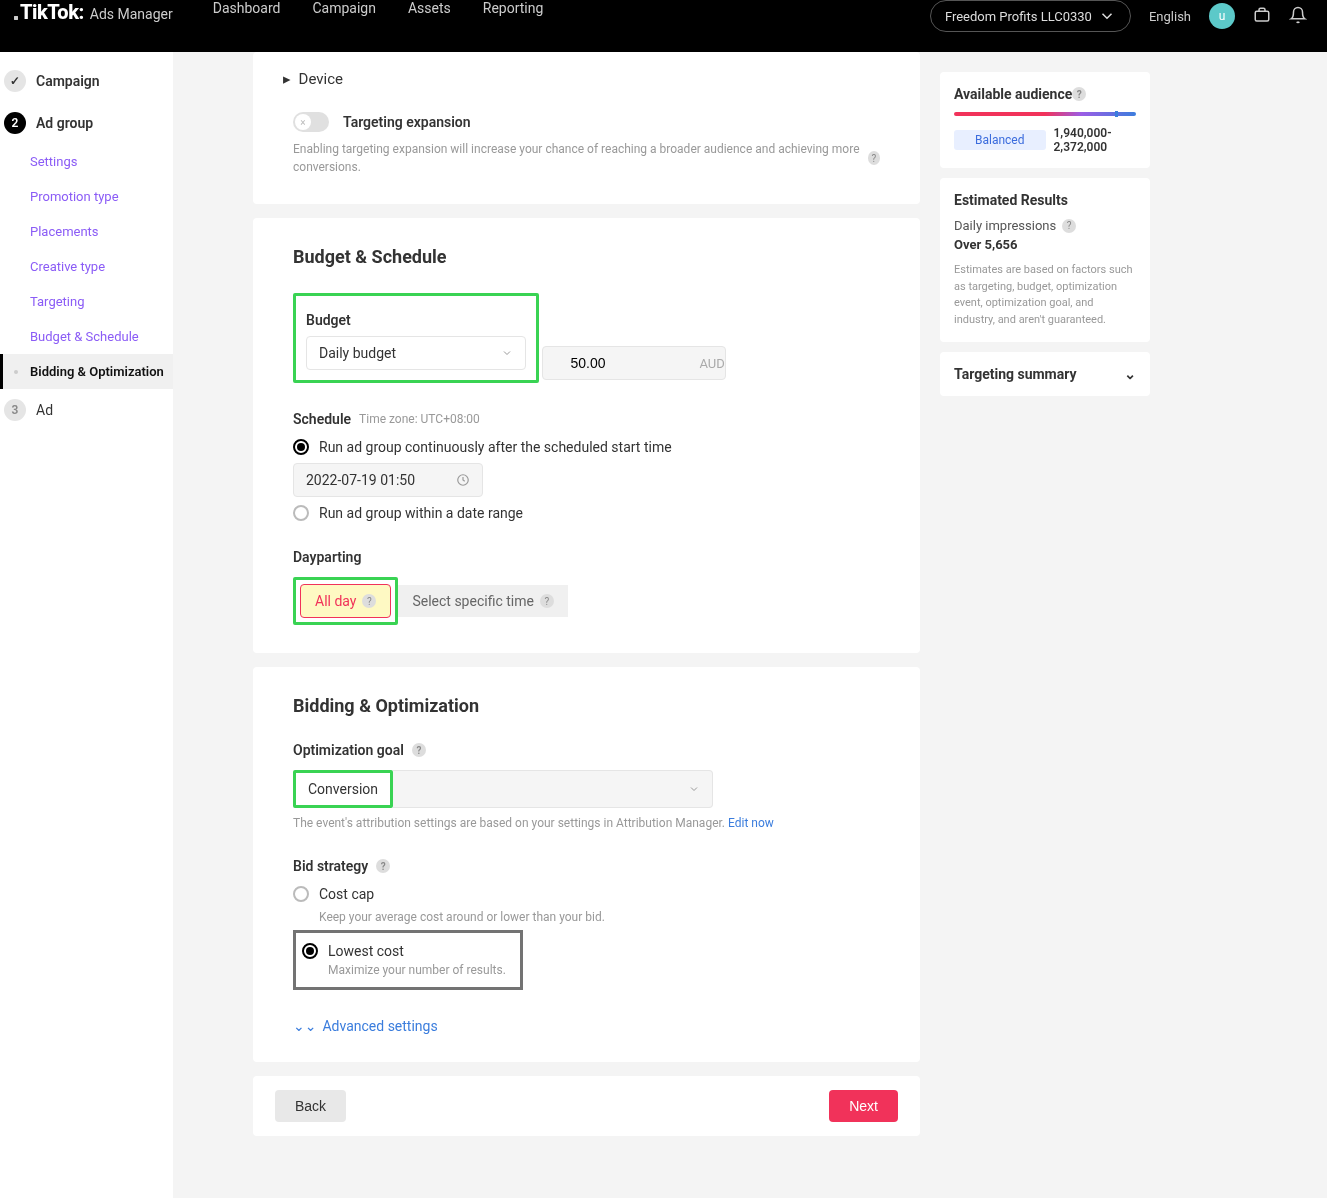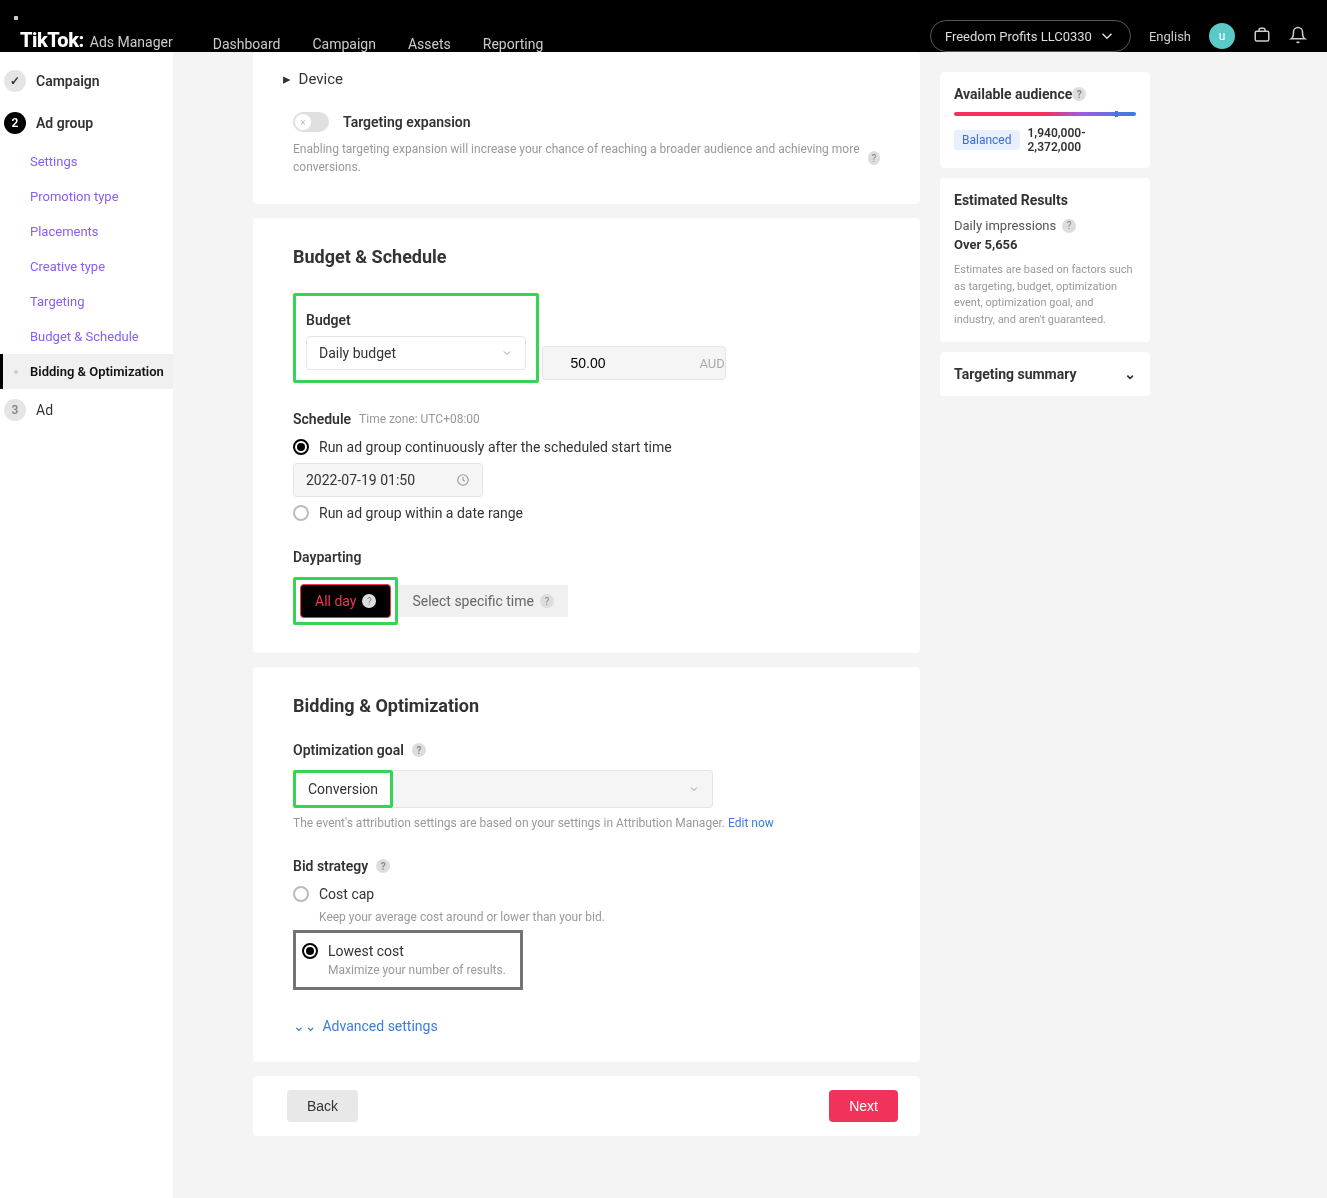--- a/index.html
+++ b/index.html
@@ -1,19 +1,19 @@
 <!DOCTYPE html>
 <html><head>
 <meta charset="utf-8">
 <style>
 * { box-sizing: border-box; margin: 0; padding: 0; }
 body { font-family: -apple-system, BlinkMacSystemFont, "Segoe UI", Roboto, sans-serif; background: #f4f4f4; color: #333; font-size: 14px; }
 
 
-.topbar { background: #000; color: #fff; height: 52px; display: flex; align-items: flex-end; padding: 0 20px; }
+.topbar { background: #000; color: #fff; height: 52px; display: flex; align-items: flex-start; padding: 0 20px; }
 .logo { display: flex; align-items: baseline; gap: 6px; }
 .logo-main { font-weight: 800; font-size: 20px; letter-spacing: -0.5px; }
 .logo-sub { font-size: 14px; color: #ccc; }
 .nav-links { display: flex; gap: 32px; margin-left: 40px; }
 .nav-links a { color: #ccc; text-decoration: none; font-size: 14px; }
 .topbar-right { margin-left: auto; display: flex; align-items: center; gap: 18px; }
 .account-pill { border: 1px solid #555; border-radius: 20px; padding: 6px 14px; font-size: 13px; color: #ddd; display: flex; align-items: center; gap: 6px; }
 .lang { color: #ccc; font-size: 13px; }
 .avatar { width: 26px; height: 26px; border-radius: 50%; background: #5cc9c9; display: flex; align-items: center; justify-content: center; font-size: 12px; color: #fff; }
 .icon-btn { color: #ccc; cursor: pointer; }
@@ -61,47 +61,47 @@
 
 .schedule-block { margin-top: 28px; }
 .radio-row { display: flex; align-items: center; gap: 10px; margin: 8px 0; font-size: 14px; }
 .radio { width: 16px; height: 16px; border: 2px solid #bbb; border-radius: 50%; display: inline-flex; align-items: center; justify-content: center; }
 .radio.checked { border-color: #000; }
 .radio.checked::after { content: ""; width: 8px; height: 8px; background: #000; border-radius: 50%; }
 .date-input { background: #f5f5f5; border: 1px solid #e5e5e5; border-radius: 4px; padding: 8px 12px; width: 190px; display: flex; align-items: center; justify-content: space-between; font-size: 14px; margin-top: 6px; }
 
 .dayparting-block { margin-top: 28px; }
 .pill { padding: 8px 14px; font-size: 14px; display: flex; align-items: center; gap: 6px; }
-.pill.selected { border: 1px solid #f1325a; color: #f1325a; border-radius: 4px; background: #000000; }
+.pill.selected { border: 1px solid #f1325a; color: #f1325a; border-radius: 4px; background: #fef9c3; }
 .pill.unselected { background: #f0f0f0; color: #666; }
 .dayparting-highlight { border: 3px solid #39d353; padding: 4px; display: inline-block; border-radius: 2px; }
 
 .opt-block { margin-bottom: 28px; }
 .select-box { background: #f5f5f5; border: 1px solid #e5e5e5; border-radius: 4px; padding: 8px 12px; display: flex; justify-content: space-between; align-items: center; font-size: 14px; width: 415px; }
 .inline-highlight { border: 3px solid #39d353; display: inline-block; border-radius: 2px; }
 .inline-highlight .select-like { padding: 8px 12px; font-size: 14px; }
 .hint { color: #999; font-size: 12px; margin-top: 8px; }
 .hint a { color: #3b7ddd; text-decoration: none; }
 .sub-desc { color: #999; font-size: 12px; margin-top: 4px; margin-left: 26px; }
 
 .lowest-highlight { border: 3px solid #737373; padding: 10px 14px 10px 6px; display: inline-block; border-radius: 0; margin-top: 6px; }
 
 .adv-link { color: #3b7ddd; font-size: 14px; display: flex; align-items: center; gap: 6px; margin-top: 20px; cursor: pointer; }
 
-.btn { padding: 8px 20px; border-radius: 4px; font-size: 14px; cursor: pointer; border: none; margin-left: 12px; }
+.btn { padding: 8px 20px; border-radius: 4px; font-size: 14px; cursor: pointer; border: none; }
 .btn-grey { background: #e8e8e8; color: #333; }
 .btn-red { background: #f1325a; color: #fff; margin-left: auto; }
 
 
 .rcard { background: #fff; border-radius: 4px; padding: 14px 14px; margin-bottom: 10px; font-size: 13px; }
 .rcard-title { font-weight: 700; font-size: 14px; margin-bottom: 10px; display: flex; align-items: center; }
 .aud-bar { height: 4px; background: linear-gradient(to right, #f1325a 0%, #f1325a 50%, #9b5de5 70%, #3b7ddd 100%); border-radius: 2px; margin-bottom: 10px; position: relative; }
 .aud-bar::after { content: ""; position: absolute; right: 18px; top: -1px; width: 3px; height: 6px; background: #3b7ddd; }
 .balanced-row { display: flex; align-items: center; gap: 8px; }
-.balanced-chip { background: #e8efff; color: #3b6cdd; padding: 3px 8px; border-radius: 3px; font-size: 12px; }
+.balanced-chip { background: #e8efff; color: #3b6cdd; padding: 3px 21px; border-radius: 3px; font-size: 12px; }
 .aud-range { font-size: 12px; font-weight: 600; }
 .est-sub { color: #555; margin: 8px 0 4px; display: flex; align-items: center; gap: 6px; }
 .est-val { font-weight: 700; }
 .est-note { color: #999; font-size: 11px; line-height: 1.5; margin-top: 10px; }
 .tsum { display: flex; justify-content: space-between; align-items: center; font-weight: 700; font-size: 14px; }
 .help-dot { width: 14px; height: 14px; border-radius: 50%; background: #ddd; display: inline-flex; align-items: center; justify-content: center; font-size: 10px; color: #888; }
 </style>
 </head>
 <body>
 

